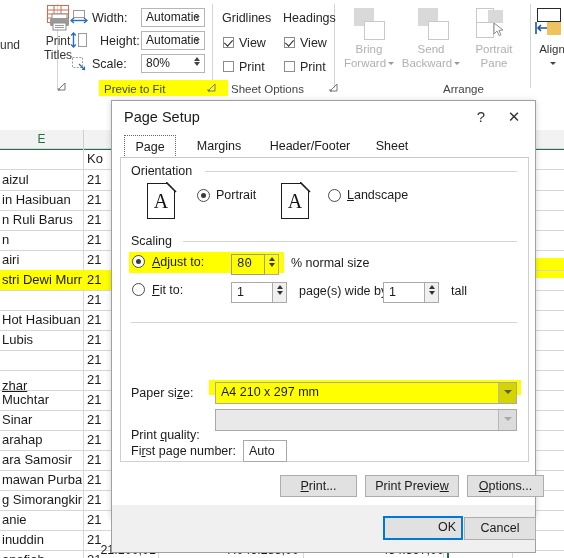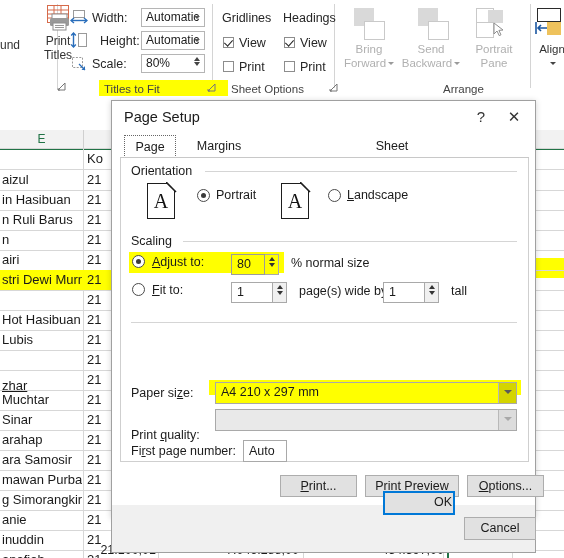--- a/index.html
+++ b/index.html
@@ -196,21 +196,21 @@
   <div class="sf-label" style="left:92px;top:57px;">Scale:</div>
   <div class="sf-box" style="left:141px;top:54px;width:64px;">
     <span>80%</span>
     <span class="spin">
         <i class="up"></i>
         <i class="dn"></i>
       </span>
   </div>
 
   <div class="hl" style="left:99px;top:80px;width:129px;height:16px;"></div>
-  <div class="rib-grouplbl" style="left:104px;top:83px;z-index:2;">Titles to Fit</div>
+  <div class="rib-grouplbl" style="left:104px;top:83px;z-index:2;">Previe to Fit</div>
   <div class="rib-dialoglauncher" style="left:207px;top:83px;z-index:2;">
     <svg width="9" height="9" viewBox="0 0 9 9">
         <path d="M1 8 L8 8 L8 1 Z" fill="none" stroke="#777"></path>
         <path d="M1 6 L1 8 L3 8" fill="none" stroke="#777"></path>
       </svg>
   </div>
 
   <div class="so-col-lbl" style="left:222px;top:11px;">Gridlines</div>
   <div class="so-col-lbl" style="left:283px;top:11px;">Headings</div>
 
@@ -372,20 +372,21 @@
 
 <div id="dialog">
 
   <div id="dlg-title">Page Setup</div>
   <div id="dlg-help">?</div>
   <div id="dlg-close">✕</div>
 
   <div id="tabstrip">
     <div class="tab sel" style="left:12px;width:52px;">Page</div>
     <div class="tab" style="left:73px;width:68px;">Margins</div>
+    <div class="tab" style="left:146px;width:104px;">Header/Footer</div>
     <div class="tab" style="left:254px;width:52px;">Sheet</div>
   </div>
   <div id="tab-underline"></div>
 
   <div id="dlg-body">
 
     <div class="grp-lbl" style="left:10px;top:6px;">Orientation</div>
     <div class="grp-line" style="left:84px;top:13px;width:312px;"></div>
 
     <div class="pageicon" style="left:26px;top:25px;width:28px;height:36px;">
@@ -409,21 +410,21 @@
 
     <div class="radio" style="left:207px;top:31px;"></div>
     <div class="rlabel" style="left:226px;top:30px;"><span class="ul">L</span><span>andscape</span></div>
 
     <div class="grp-lbl" style="left:10px;top:76px;">Scaling</div>
     <div class="grp-line" style="left:62px;top:83px;width:334px;"></div>
 
     <div class="hl" style="left:8px;top:94px;width:155px;height:21px;"></div>
     <div class="radio on" style="left:11px;top:97px;z-index:2;"></div>
     <div class="rlabel" style="left:31px;top:97px;z-index:2;"><span class="ul">A</span><span>djust to:</span></div>
-    <div class="txtbox" style="left:110px;top:96px;width:34px;height:21px;z-index:2;background:#ffff00;border-color:#9b9b9b;">80</div>
+    <div class="txtbox" style="left:110px;top:96px;width:34px;height:21px;z-index:2;background:#ffff00;border-color:#9b9b9b;font-family:Liberation Mono, monospace;">80</div>
     <div class="spinbtn" style="left:144px;top:96px;height:21px;z-index:2;background:#ffff00;">
       <i class="up"></i>
         <i class="dn"></i>
     </div>
     <div class="rlabel" style="left:170px;top:98px;">% normal size</div>
 
     <div class="radio" style="left:11px;top:125px;"></div>
     <div class="rlabel" style="left:31px;top:125px;"><span class="ul">F</span><span>it to:</span></div>
     <div class="txtbox" style="left:110px;top:124px;width:42px;height:21px;">1</div>
     <div class="spinbtn" style="left:152px;top:124px;height:21px;">
@@ -456,15 +457,15 @@
     <div class="rlabel" style="left:10px;top:286px;"><span>Fi</span><span class="ul">r</span><span>st page number:</span></div>
     <div class="txtbox" style="left:122px;top:282px;width:44px;height:22px;line-height:21px;">Auto</div>
 
   </div>
 
   <div class="dlgbtn" style="left:168px;top:374px;width:77px;"><span class="ul">P</span><span>rint...</span></div>
   <div class="dlgbtn" style="left:253px;top:374px;width:94px;"><span>Print Previe</span><span class="ul">w</span></div>
   <div class="dlgbtn" style="left:355px;top:374px;width:77px;"><span class="ul">O</span><span>ptions...</span></div>
 </div>
 
-<div class="dlgbtn primary" style="position:absolute;left:383px;top:491px;width:72px;height:24px;z-index:20;padding-left:48px;">OK</div>
+<div class="dlgbtn primary" style="position:absolute;left:383px;top:516px;width:80px;height:24px;z-index:20;padding-left:48px;">OK</div>
 <div class="dlgbtn" style="position:absolute;left:464px;top:517px;width:72px;height:23px;z-index:20;">Cancel</div>
 <div style="position:absolute;left:111px;top:505px;width:425px;height:48px;background:#f0f0f0;border:1px solid #a0a0a0;border-top:none;box-sizing:border-box;z-index:10;"></div>
 
 </body></html>

